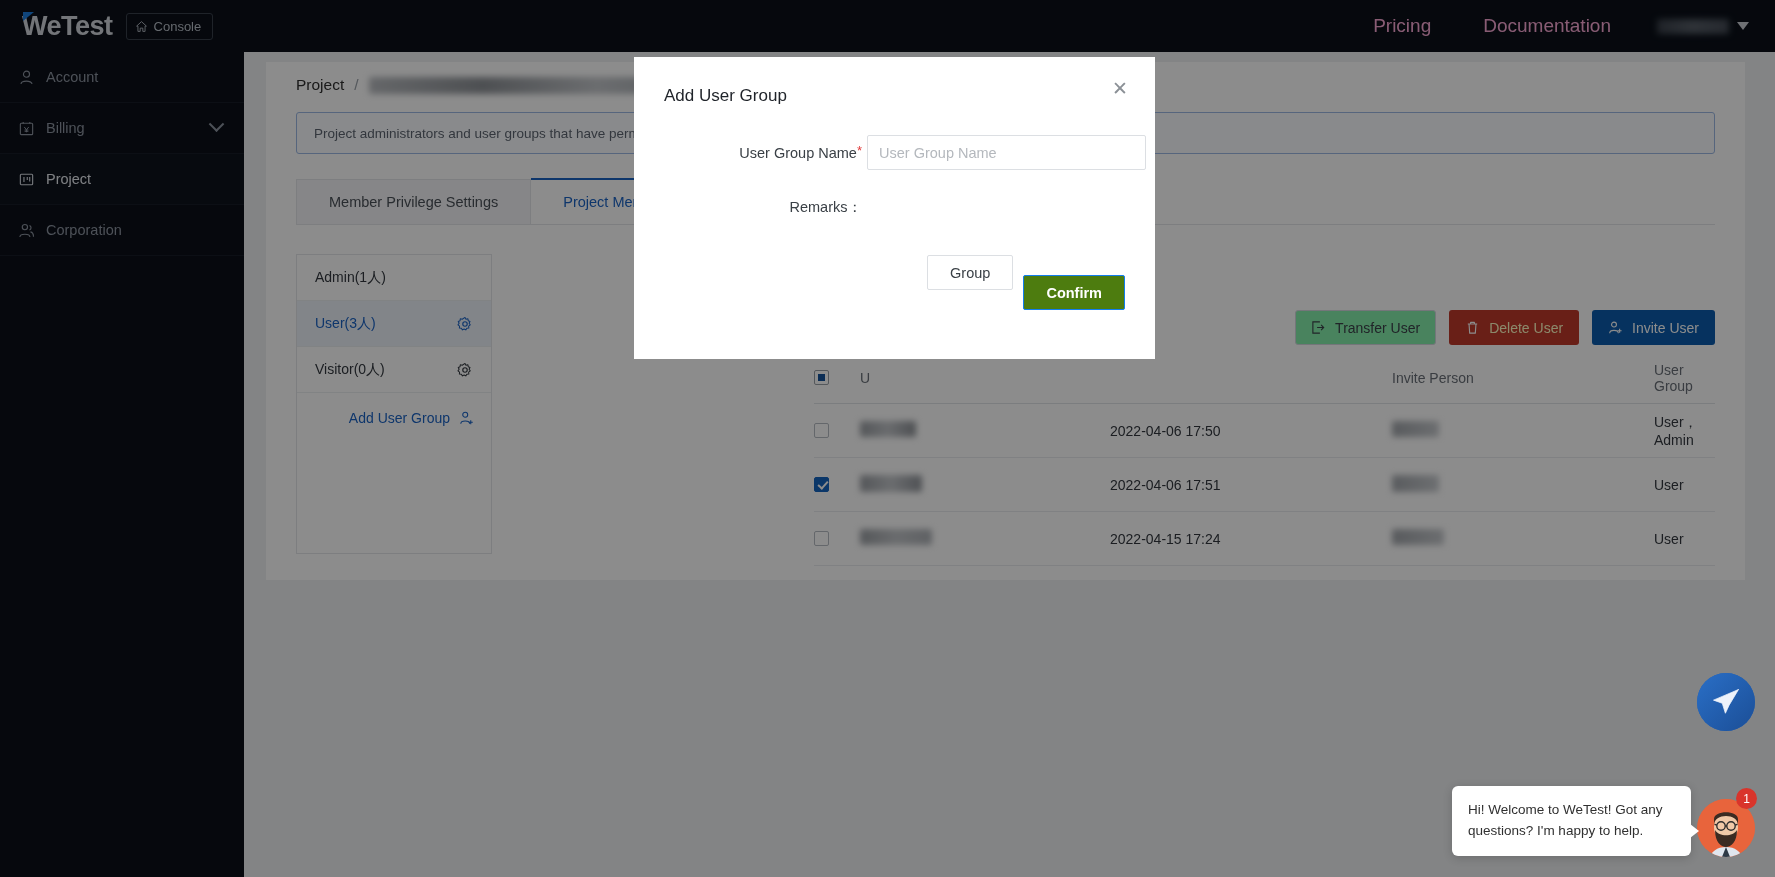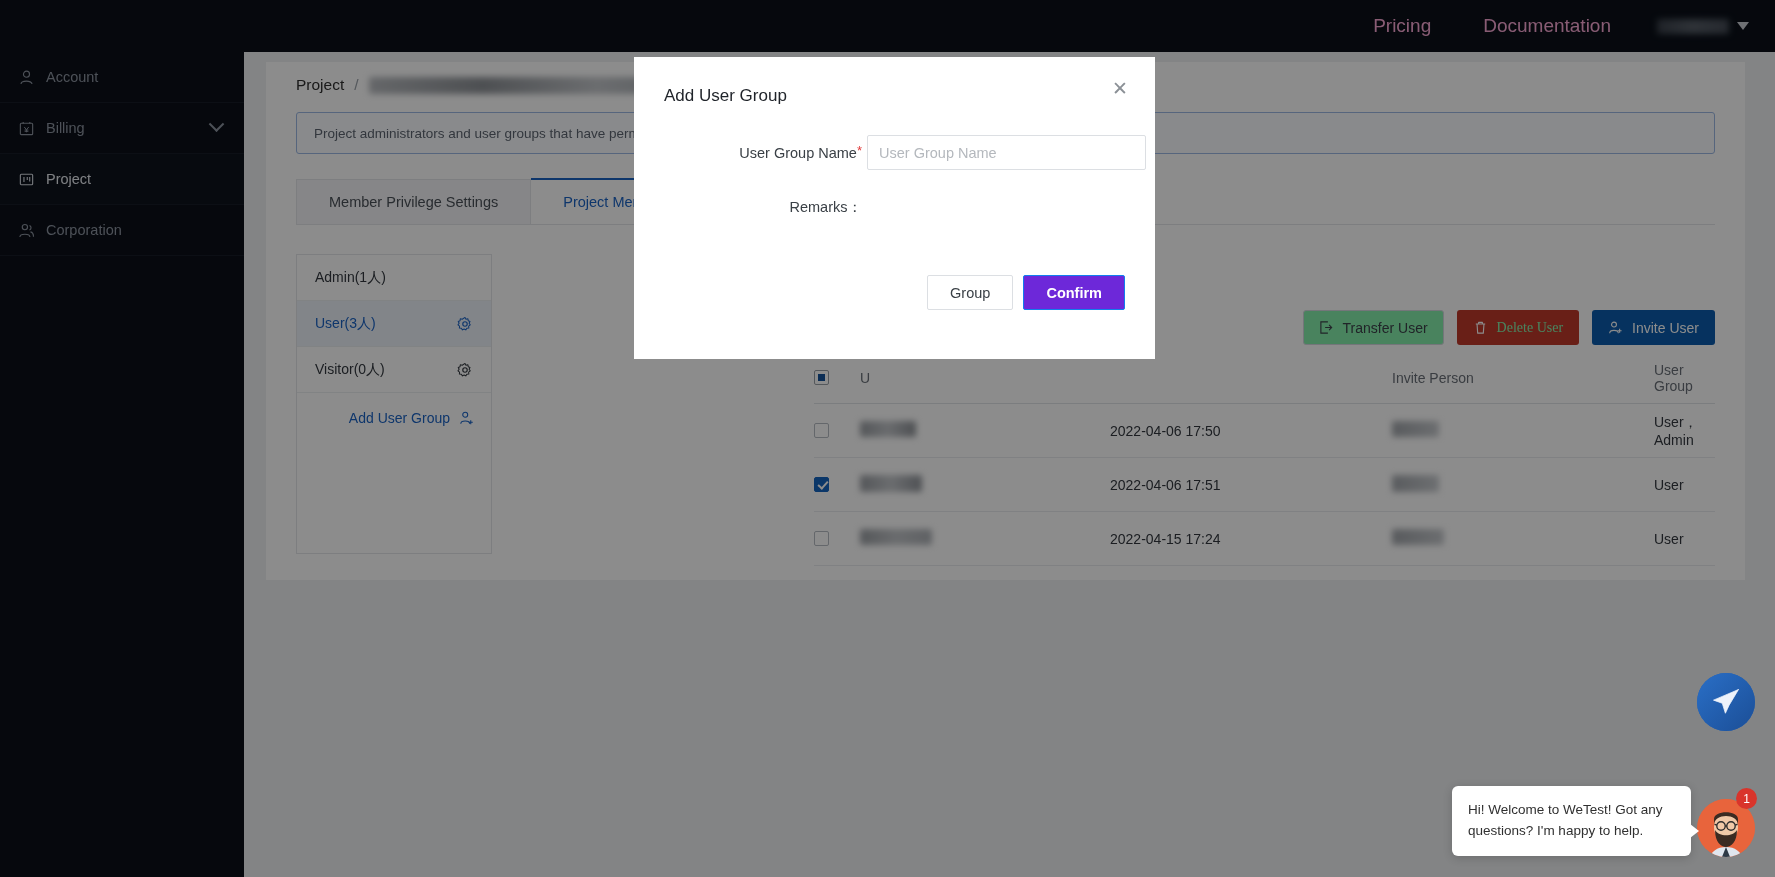--- a/index.html
+++ b/index.html
@@ -122,21 +122,21 @@
   .actions {
     position: absolute; top: 248px; right: 30px; display: flex; gap: 13px;
   }
   .btn {
     height: 35px; display: flex; align-items: center; gap: 9px;
     padding: 0 15px; font-size: 14px; border-radius: 3px; cursor: pointer;
     border: 1px solid transparent; white-space: nowrap;
   }
   .btn svg { width: 15px; height: 15px; }
   .btn.ghost { background: #86efac; border-color: #d4d8de; color: #3c424a; }
-  .btn.danger { background: #c0392b; color: #86efac; font-family: Liberation Serif, serif; }
+  .btn.danger { background: #c0392b; color: #fef9c3; }
   .btn.primary { background: #0b5cad; color: #fff; }
 
   
   .tbl { position: absolute; top: 290px; left: 548px; right: 30px; }
   .tr {
     display: flex; align-items: center; height: 54px;
     border-bottom: 1px solid #e9ebee; font-size: 14px; color: #33383f;
   }
   .tr.head { border-bottom: 1px solid #e0e3e7; color: #6a7078; height: 52px; }
   .c-chk { width: 46px; flex: none; display: flex; align-items: center; }
@@ -192,21 +192,21 @@
   }
   .finput::placeholder { color: #b4b8bd; }
   .modal-btns {
     position: absolute; right: 30px; bottom: 49px; display: flex; gap: 10px;
   }
   .mbtn {
     height: 35px; padding: 0 22px; display: flex; align-items: center;
     justify-content: center; font-size: 14.5px; border-radius: 2px; cursor: pointer;
   }
   .mbtn.cancel { background: #fff; border: 1px solid #dcdfe3; color: #3a4046; }
-  .mbtn.confirm { background: #6d28d9; border: 1px solid #127eee; color: #fff; font-weight: bold; }
+  .mbtn.confirm { background: #4d7c0f; border: 1px solid #127eee; color: #fff; font-weight: bold; margin-top: 20px; }
 
   
   .chat-fab {
     position: absolute; right: 20px; bottom: 146px; width: 58px; height: 58px;
     border-radius: 50%; background: #1f5fb5; z-index: 30; cursor: pointer;
     overflow: hidden; display: flex; align-items: center; justify-content: center;
   }
   .chat-fab::before {
     content: ""; position: absolute; inset: 0;
     background: linear-gradient(135deg,#2a6fc7 0%,#1b4e96 100%);
@@ -233,20 +233,32 @@
     border-left: 9px solid #fff; border-top: 7px solid transparent;
     border-bottom: 7px solid transparent;
   }
 </style>
 </head>
 <body>
 
 <div id="app">
 
   <div class="topbar">
+    <div class="logo-wrap">
+      <div class="logo">
+        <span class="tick"></span>
+        <span>WeTest</span>
+      </div>
+      <div class="console-btn">
+        <svg viewBox="0 0 16 16">
+          <path d="M8 2 L14 7.5 L12.4 7.5 L12.4 14 L9.6 14 L9.6 10 L6.4 10 L6.4 14 L3.6 14 L3.6 7.5 L2 7.5 Z" fill="none" stroke="#b9bfc8" stroke-width="1.1"></path>
+        </svg>
+        <span>Console</span>
+      </div>
+    </div>
 
     <div class="topnav">
       <a>Pricing</a>
       <a>Documentation</a>
       <div class="user-chip">
         <span class="blurpill" style="display:inline-block;width:72px;height:15px;background:linear-gradient(90deg,#3a4049,#555c66,#454b55);"></span>
         <span class="caret-down"></span>
       </div>
     </div>
   </div>

